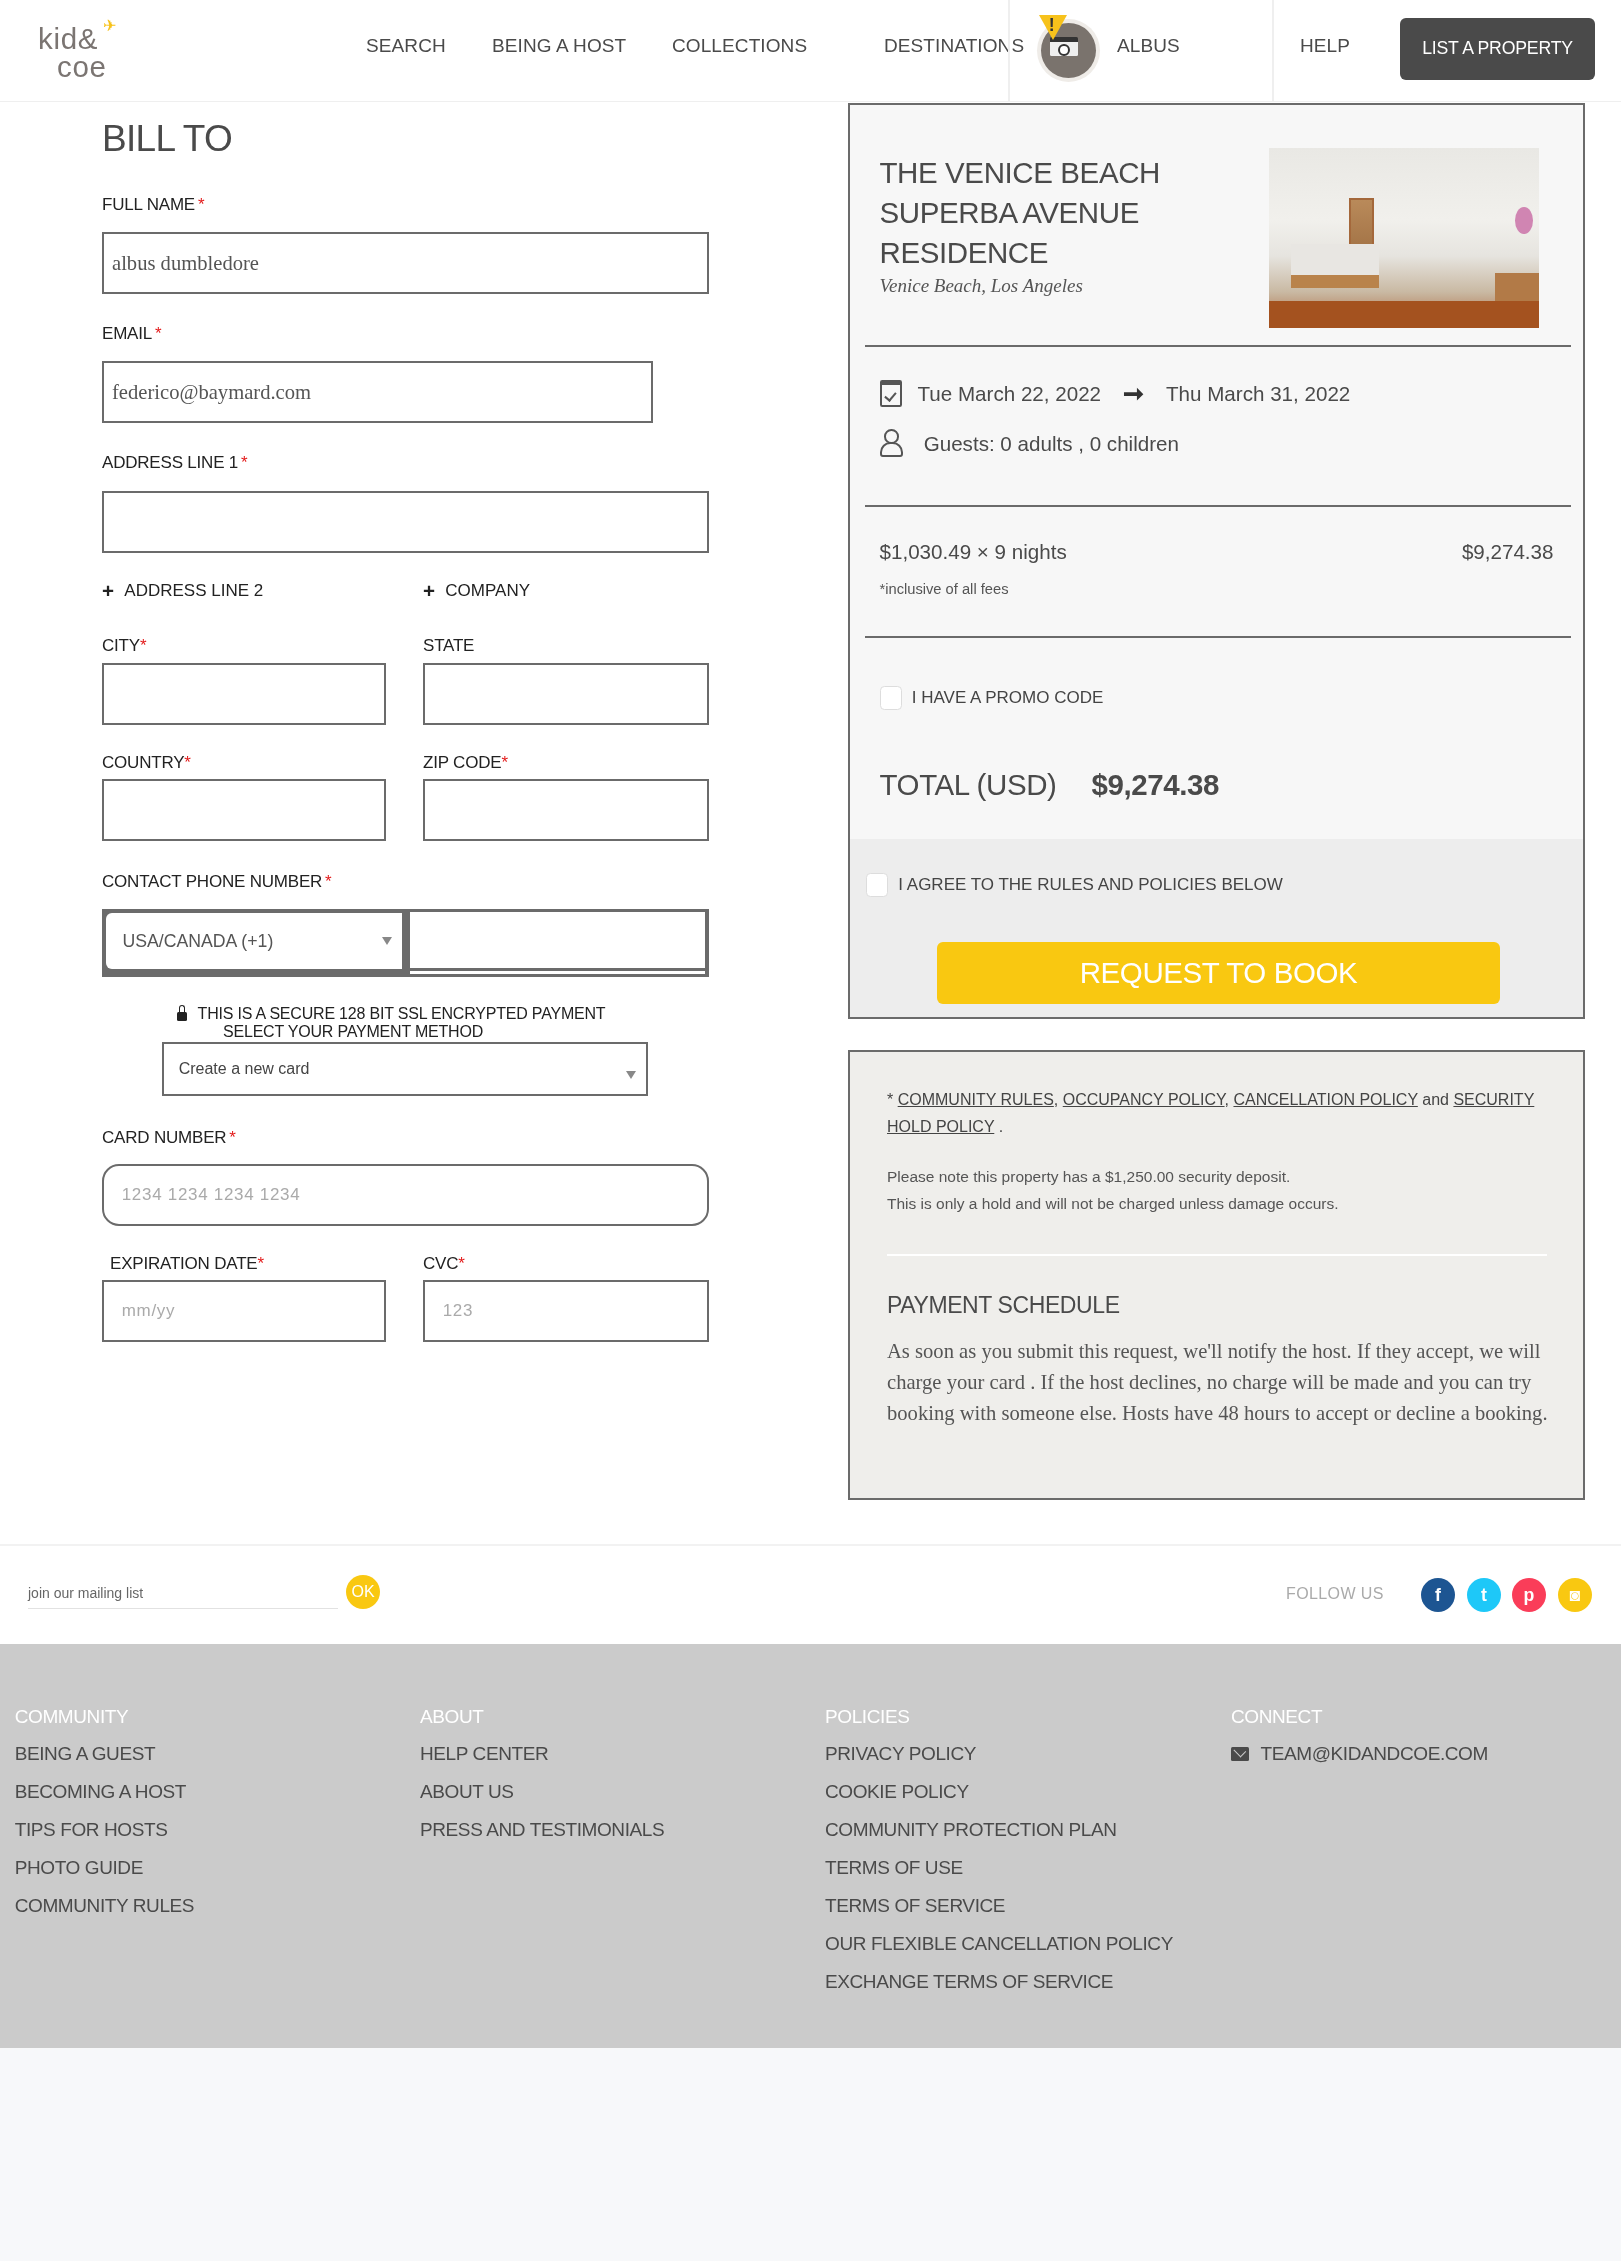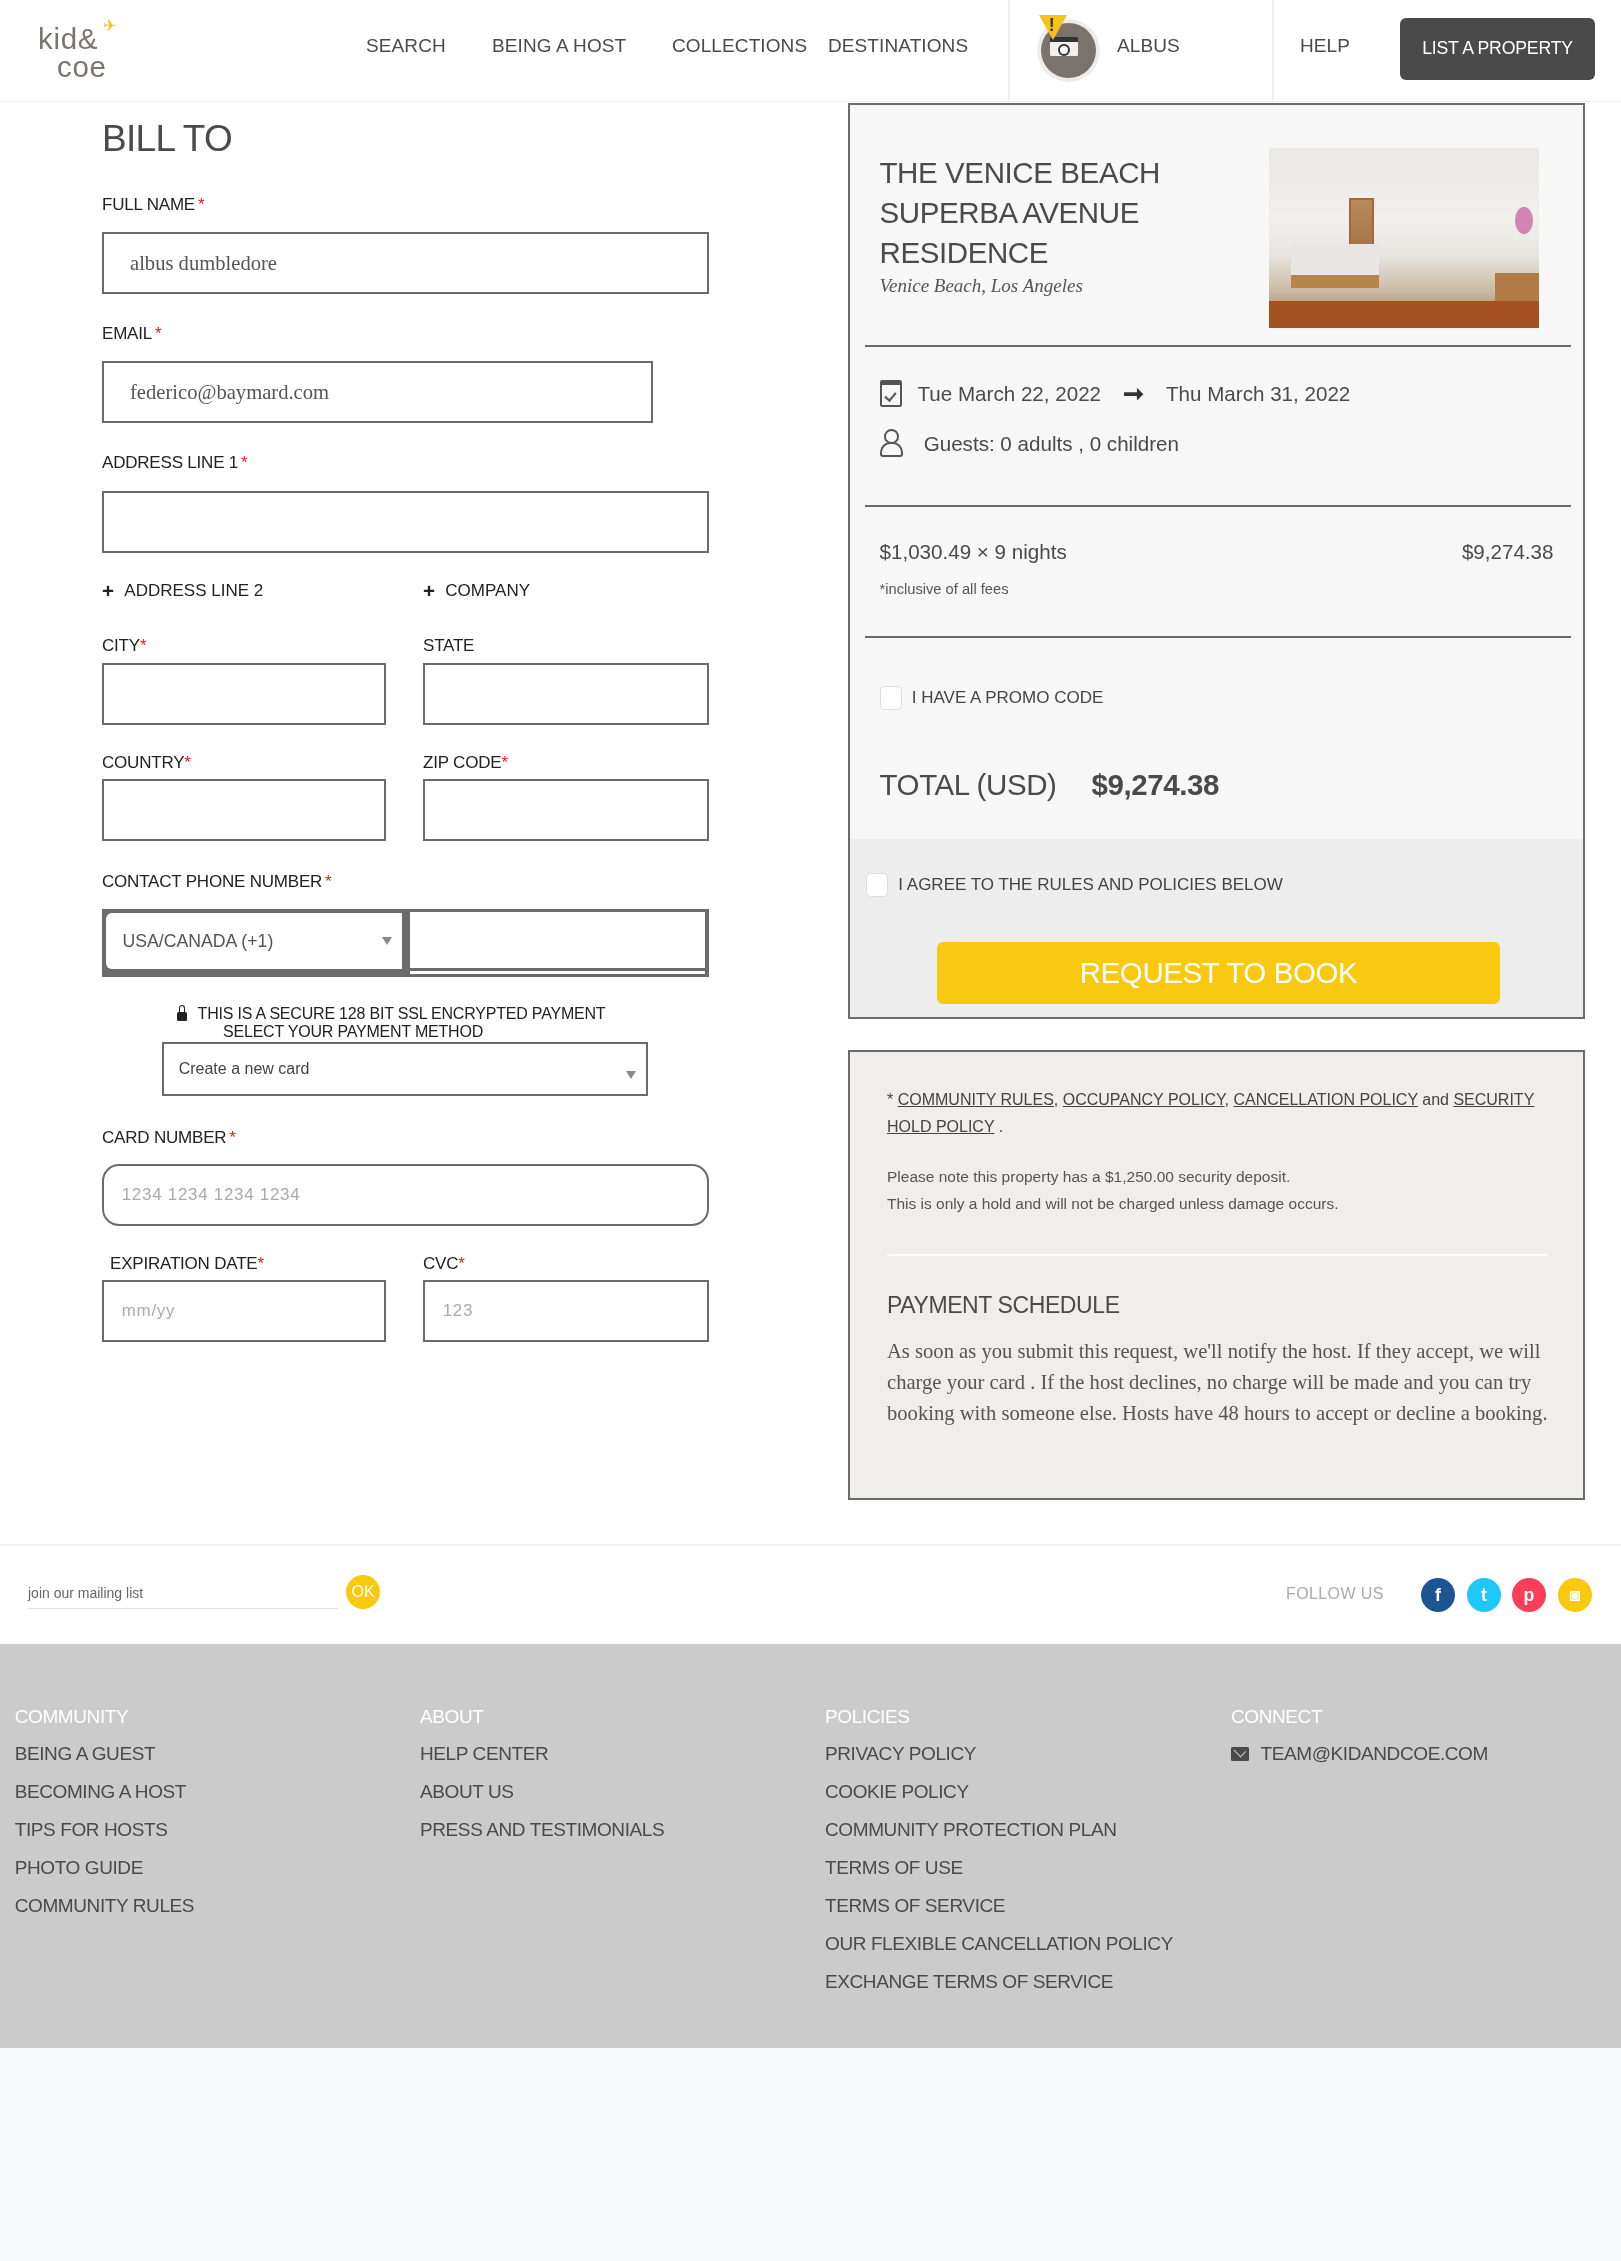--- a/index.html
+++ b/index.html
@@ -22,21 +22,21 @@
   .avatar .lens { position: absolute; left: 21.4px; top: 29.5px; width: 11.8px; height: 11.8px; border-radius: 50%; background: #fff; border: 2.2px solid #333; }
   .avatar .warn { position: absolute; left: 1.5px; top: 0; width: 0; height: 0; border-left: 14px solid transparent; border-right: 14px solid transparent; border-top: 25px solid #f7c21b; }
   .avatar .warn-mark { position: absolute; left: 11.8px; top: 0px; font-size: 17.7px; font-weight: bold; color: #333; }
   .list-btn { position: absolute; left: 1400px; top: 17.7px; width: 195px; height: 62px; background: #4a4a4a; border-radius: 5.9px; color: #fff; font-size: 17.7px; display: flex; align-items: center; justify-content: center; letter-spacing: -0.2px; }
 
   
   .h-title { position: absolute; left: 102px; top: 118px; font-size: 37px; color: #4a4a4a; letter-spacing: -0.7px; }
   .lbl { position: absolute; font-size: 17px; color: #222; letter-spacing: -0.2px; }
   .req { color: #e31b1b; margin-left: 2.9px; }
   .req-tight { color: #e31b1b; }
-  .inp { position: absolute; border: 2.2px solid #6b6b6b; background: #fff; height: 62px; display: flex; align-items: center; padding-left: 26px; }
+  .inp { position: absolute; border: 2.2px solid #6b6b6b; background: #fff; height: 62px; display: flex; align-items: center; padding-left: 8px; }
   .inp .val { font-family: "Liberation Serif", serif; font-size: 20.6px; color: #555; }
   .inp .ph { font-family: "Liberation Sans", sans-serif; font-size: 17px; color: #aaa; letter-spacing: 0.7px; }
   .plus-link { position: absolute; font-size: 17px; color: #222; display: flex; align-items: center; gap: 10.3px; }
   .plus-link .plus { font-size: 20.6px; font-weight: bold; color: #222; }
 
   .phone-wrap { position: absolute; left: 102px; top: 909px; width: 607px; height: 68px; background: #6b6b6b; }
   .phone-sel { position: absolute; left: 4.4px; top: 4.4px; width: 296px; height: 56px; background: #fff; border-radius: 5.9px 0 0 5.9px; display: flex; align-items: center; padding-left: 16px; font-size: 17.7px; color: #555; }
   .phone-sel .arrow { position: absolute; right: 10.3px; top: 23.6px; width: 0; height: 0; border-left: 5.9px solid transparent; border-right: 5.9px solid transparent; border-top: 8.8px solid #888; }
   .phone-num { position: absolute; left: 308px; top: 2.9px; width: 295px; height: 56px; background: #fff; }
   .phone-bottom { position: absolute; left: 308px; top: 62px; width: 295px; height: 2.9px; background: #fff; }
@@ -110,21 +110,21 @@
 
   <div class="header">
     <div class="logo">
       <span class="t1">kid&amp;</span>
       <span class="t2">coe</span>
       <span class="plane">✈</span>
     </div>
     <span class="nav-item" style="left:366px">SEARCH</span>
     <span class="nav-item" style="left:492px">BEING A HOST</span>
     <span class="nav-item" style="left:672px">COLLECTIONS</span>
-    <span class="nav-item" style="left:828px">DESTINATIONS</span>
+    <span class="nav-item" style="left:884px">DESTINATIONS</span>
     <div class="nav-sep" style="left:1008px"></div>
     <div class="avatar">
       <div class="ring"></div>
       <div class="disk"></div>
       <div class="cam"></div>
       <div class="lens"></div>
       <div class="warn"></div>
       <span class="warn-mark">!</span>
     </div>
     <span class="nav-item" style="left:1117px">ALBUS</span>

